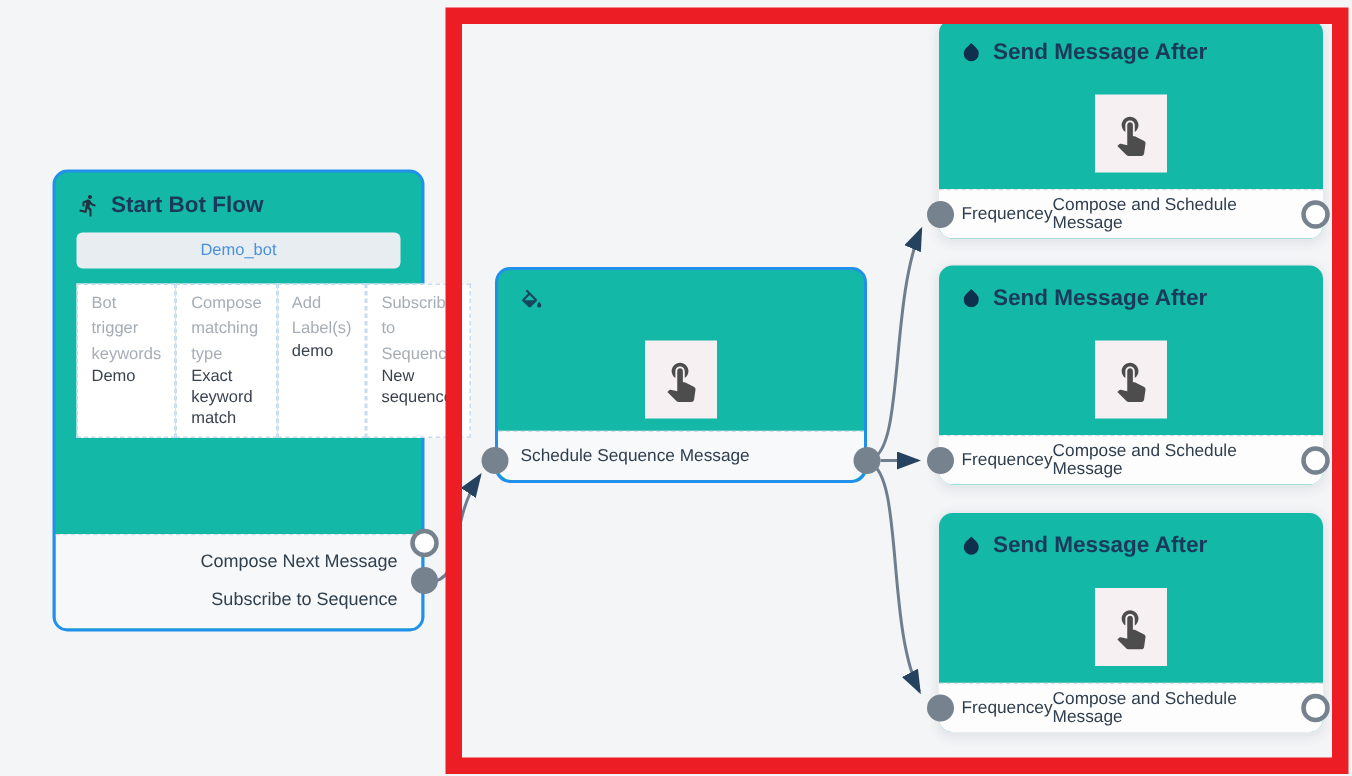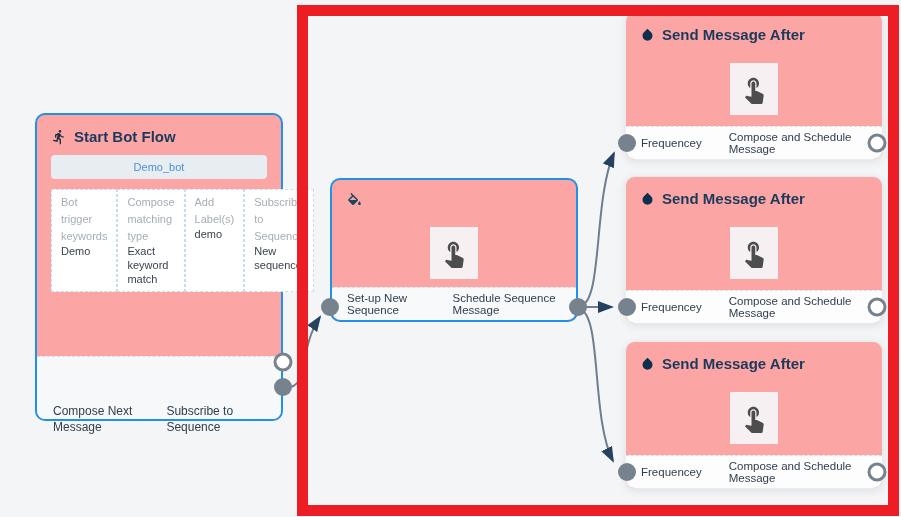--- a/index.html
+++ b/index.html
@@ -1,47 +1,47 @@
 <!DOCTYPE html>
 <html><head>
 <meta charset="utf-8">
 <style>
   html,body{margin:0;padding:0;background:#f4f5f7;}
   .canvas{position:relative;width:901px;height:517px;background:#f4f5f7;overflow:hidden;
           font-family:"Liberation Sans",sans-serif;}
-  .node{position:absolute;background:#fca5a5;border-radius:10px;display:flex;flex-direction:column;
+  .node{position:absolute;background:#14b8a6;border-radius:10px;display:flex;flex-direction:column;
         box-sizing:border-box;z-index:2;}
   .node.blue{border:2px solid #2090ea;}
   .node.plain{border:1px solid #e9ebee;box-shadow:0 2px 8px rgba(31,45,61,.10);}
   .node-header{display:flex;align-items:center;gap:7px;padding:13px 14px 8px;
                font-weight:bold;font-size:15px;color:#1a3a5c;}
   .node-header svg{flex:0 0 auto;}
   
   .start-node{left:35px;top:113px;width:248px;height:308px;}
   .bot-name{margin:2px 14px 0;background:#e8edf2;border-radius:4px;color:#4b91da;
             font-size:11px;text-align:center;padding:6px 12px;cursor:pointer;}
   .fields{margin:11px 14px 0;display:flex;flex-direction:row;}
   .field{border:1px dashed #c9dcee;padding:4px 9px 5px;margin-top:-1px;background:#fff;}
   .field-label{font-size:11px;color:#a5adb6;line-height:1.55;}
   .field-value{font-size:11px;color:#39434e;line-height:1.25;}
   .start-footer{margin-top:auto;height:63px;box-sizing:border-box;border-top:1px dashed #d9dee4;
                 background:#f6f8fa;border-radius:0 0 8px 8px;padding:9px 16px 0;
-                display:flex;gap:9px;align-items:flex-end;}
+                display:flex;flex-direction:column;gap:9px;align-items:flex-end;}
   .port-row{font-size:12px;color:#31404d;line-height:16px;height:16px;}
   
   .seq-node{left:330px;top:178px;width:248px;height:144px;}
   
   .msg-node{left:625px;width:258px;height:148px;}
   .msg-1{top:12px;} .msg-2{top:176px;} .msg-3{top:341px;}
   .tap-wrap{flex:1;display:flex;align-items:center;justify-content:center;}
   .tap{width:48px;height:52px;background:#f6f0f3;display:flex;align-items:center;
        justify-content:center;cursor:pointer;}
   .node-footer{margin-top:auto;border-top:1px dashed #d9dde2;display:flex;justify-content:space-between;
                align-items:center;height:33px;box-sizing:border-box;padding:0 19px 0 15px;
-               font-size:11.5px;color:#2f3e4e;border-radius:0 0 9px 9px;gap:27px;}
+               font-size:11.5px;color:#2f3e4e;border-radius:0 0 9px 9px;}
   .seq-node .node-footer{background:#f7f9fa;}
   .msg-node .node-footer{background:#fdfdfe;}
   
   .overlay-svg{position:absolute;left:0;top:0;z-index:5;pointer-events:none;}
   .overlay-svg circle{pointer-events:auto;cursor:crosshair;}
   
   .red-frame{position:absolute;left:297px;top:5px;width:602px;height:511px;
              border:11px solid #ec1d25;box-sizing:border-box;z-index:10;pointer-events:none;}
 </style>
 </head>
@@ -88,21 +88,20 @@
       </svg>
     </div>
     <div class="tap-wrap">
       <div class="tap">
         <svg width="30" height="30" viewBox="0 0 24 24">
           <path fill="#4d4d4d" d="M9 11.24V7.5C9 6.12 10.12 5 11.5 5S14 6.12 14 7.5v3.74c1.21-.81 2-2.18 2-3.74C16 5.01 13.99 3 11.5 3S7 5.01 7 7.5c0 1.56.79 2.93 2 3.74zm9.84 4.63l-4.54-2.26c-.17-.07-.35-.11-.54-.11H13v-6c0-.83-.67-1.5-1.5-1.5S10 6.67 10 7.5v10.74l-3.43-.72c-.08-.01-.15-.03-.24-.03-.31 0-.59.13-.79.33l-.79.8 4.94 4.94c.27.27.65.44 1.06.44h6.79c.75 0 1.33-.55 1.44-1.28l.75-5.27c.01-.07.02-.14.02-.2 0-.62-.38-1.16-.91-1.38z"></path>
         </svg>
       </div>
     </div>
     <div class="node-footer">
-      <span>Set-up New Sequence</span>
       <span>Schedule Sequence Message</span>
     </div>
   </div>
 
   <div class="node plain msg-node msg-1">
     <div class="node-header">
       <svg width="15" height="15" viewBox="0 0 24 24">
         <path fill="#0e2f4e" d="M12 2.69l5.66 5.66a8 8 0 1 1-11.31 0z"></path>
       </svg>
       <span>Send Message After</span>

